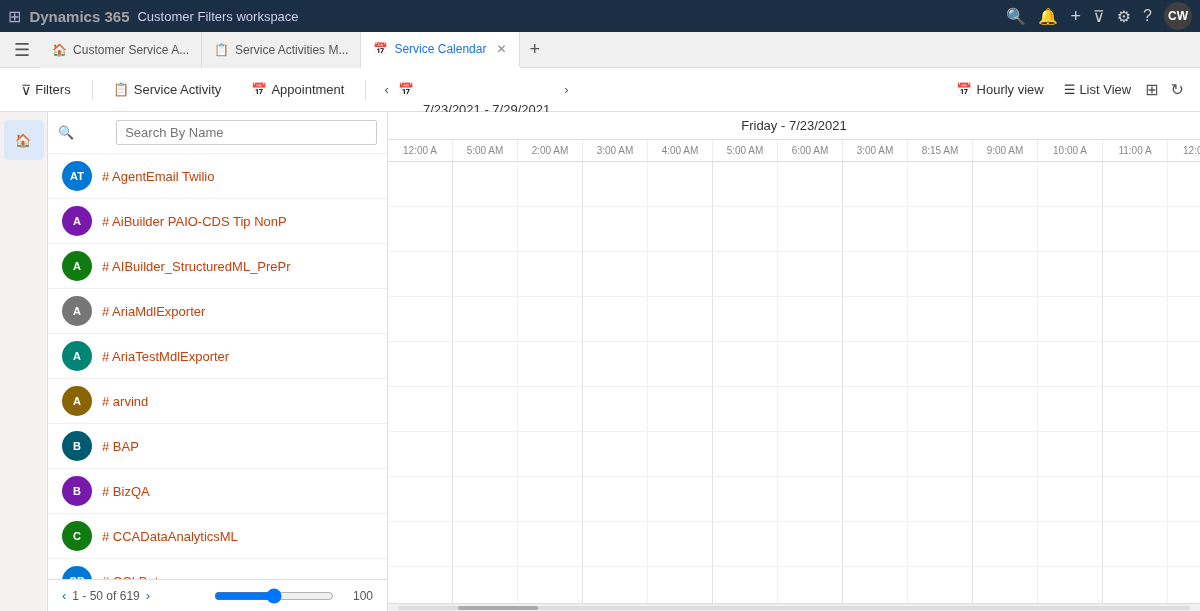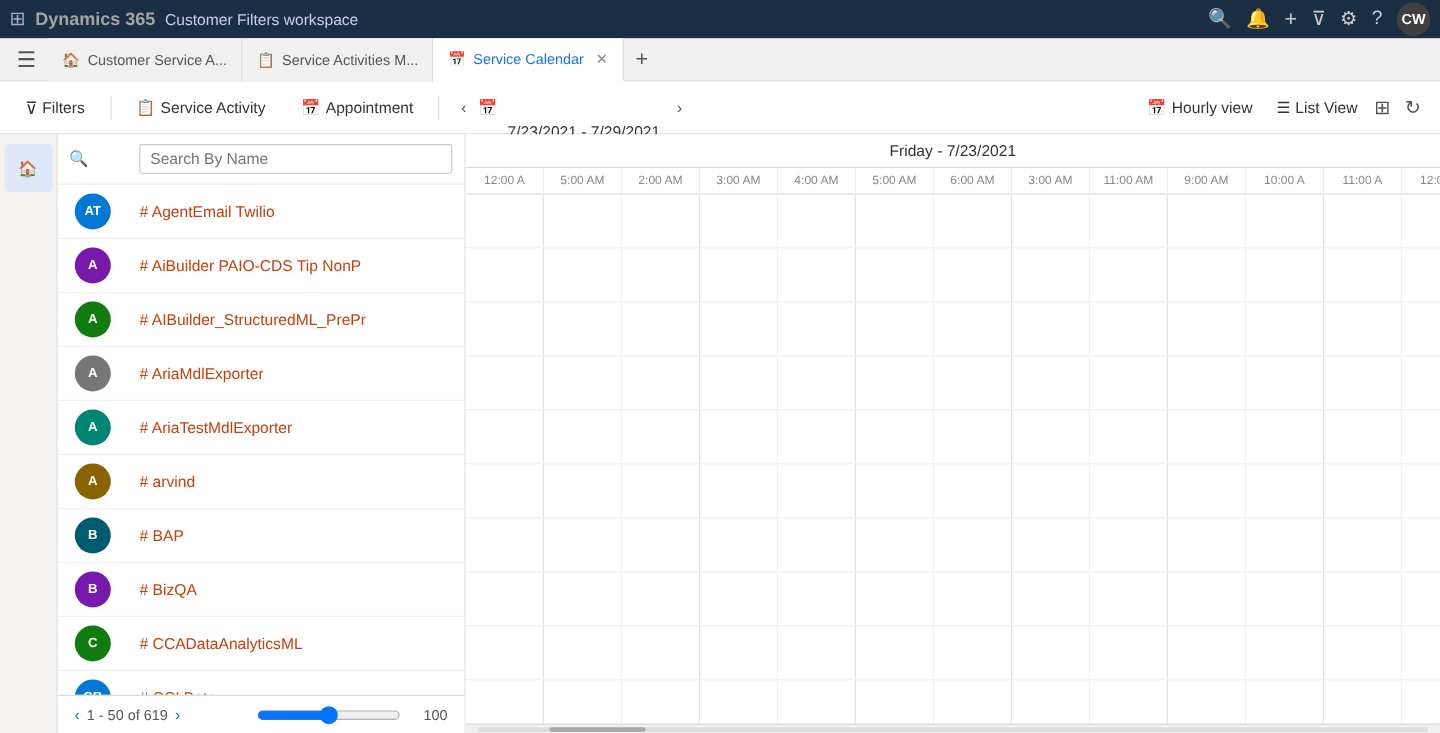--- a/index.html
+++ b/index.html
@@ -91,21 +91,21 @@
     .search-input {
       flex: 1; border: 1px solid #ccc; border-radius: 2px;
       padding: 4px 8px; font-size: 13px; color: #555;
       background: white;
       margin-left: 36px;
     }
     .search-icon { color: #888; font-size: 13px; }
 
     .resource-list { flex: 1; overflow-y: auto; }
     .resource-item {
-      display: flex; align-items: center; gap: 24px;
+      display: flex; align-items: center; gap: 10px;
       padding: 0 14px; height: 45px;
       border-bottom: 1px solid #f0f0f0;
       cursor: pointer;
     }
     .avatar {
       width: 30px; height: 30px; border-radius: 50%;
       display: flex; align-items: center; justify-content: center;
       font-size: 11px; font-weight: 600; color: white;
       flex-shrink: 0;
     }
@@ -323,21 +323,21 @@
 
         <div class="time-header" id="time-header">
             <div class="time-slot-header">12:00 A</div>
             <div class="time-slot-header">5:00 AM</div>
             <div class="time-slot-header">2:00 AM</div>
             <div class="time-slot-header">3:00 AM</div>
             <div class="time-slot-header">4:00 AM</div>
             <div class="time-slot-header">5:00 AM</div>
             <div class="time-slot-header">6:00 AM</div>
             <div class="time-slot-header">3:00 AM</div>
-            <div class="time-slot-header">11:00 AM</div>
+            <div class="time-slot-header">8:15 AM</div>
             <div class="time-slot-header">9:00 AM</div>
             <div class="time-slot-header">10:00 A</div>
             <div class="time-slot-header">11:00 A</div>
             <div class="time-slot-header">12:00 F</div>
           </div>
 
         <div class="calendar-rows" id="calendar-rows">
             <div class="calendar-row">
               <div class="calendar-cell hour"></div>
               <div class="calendar-cell"></div>

